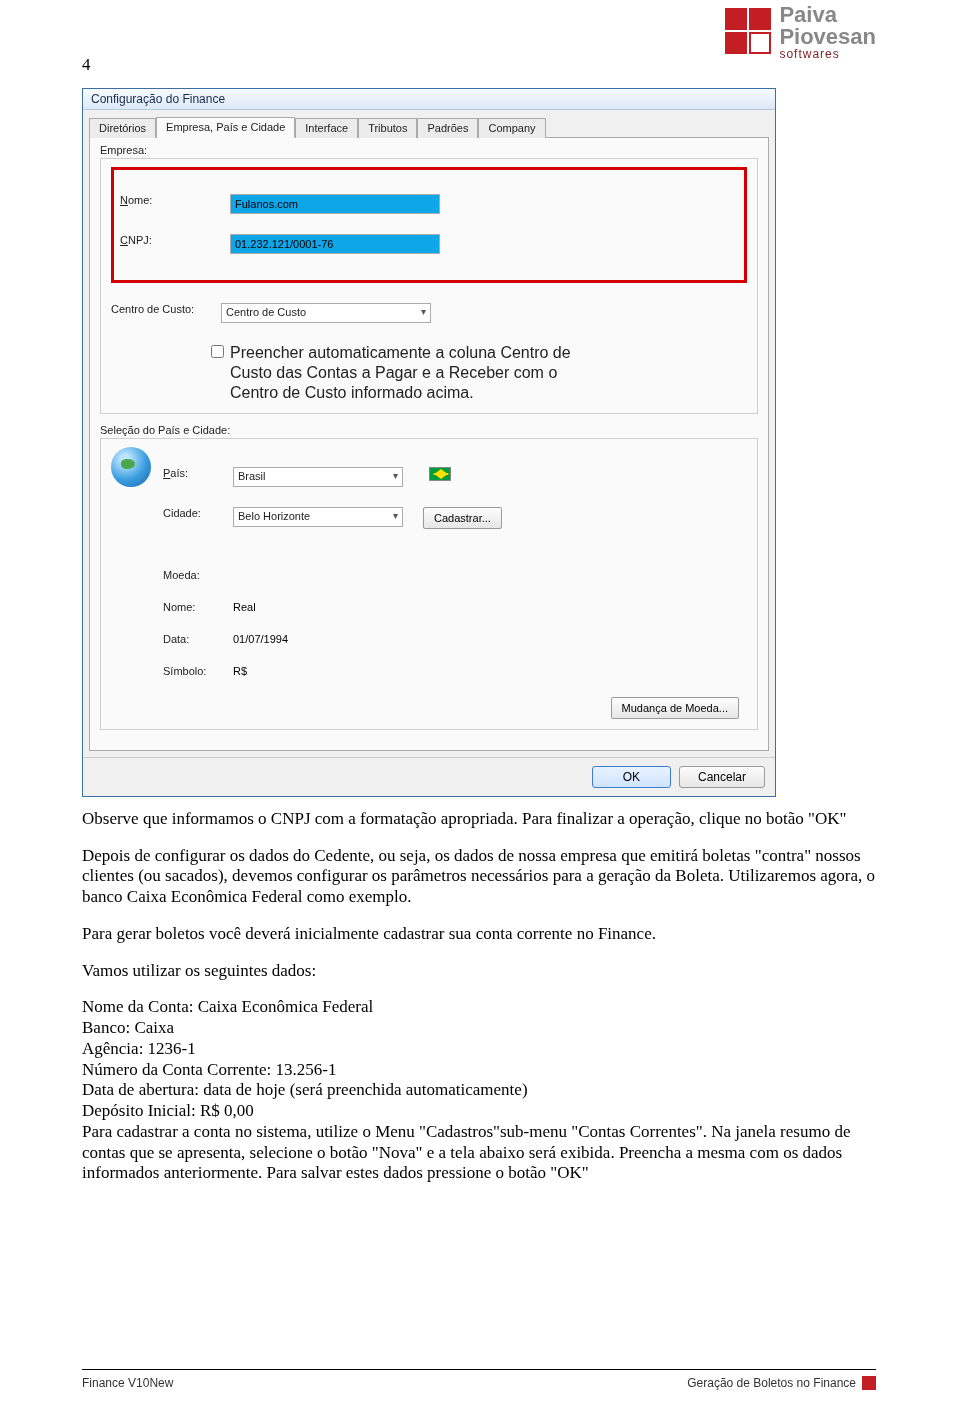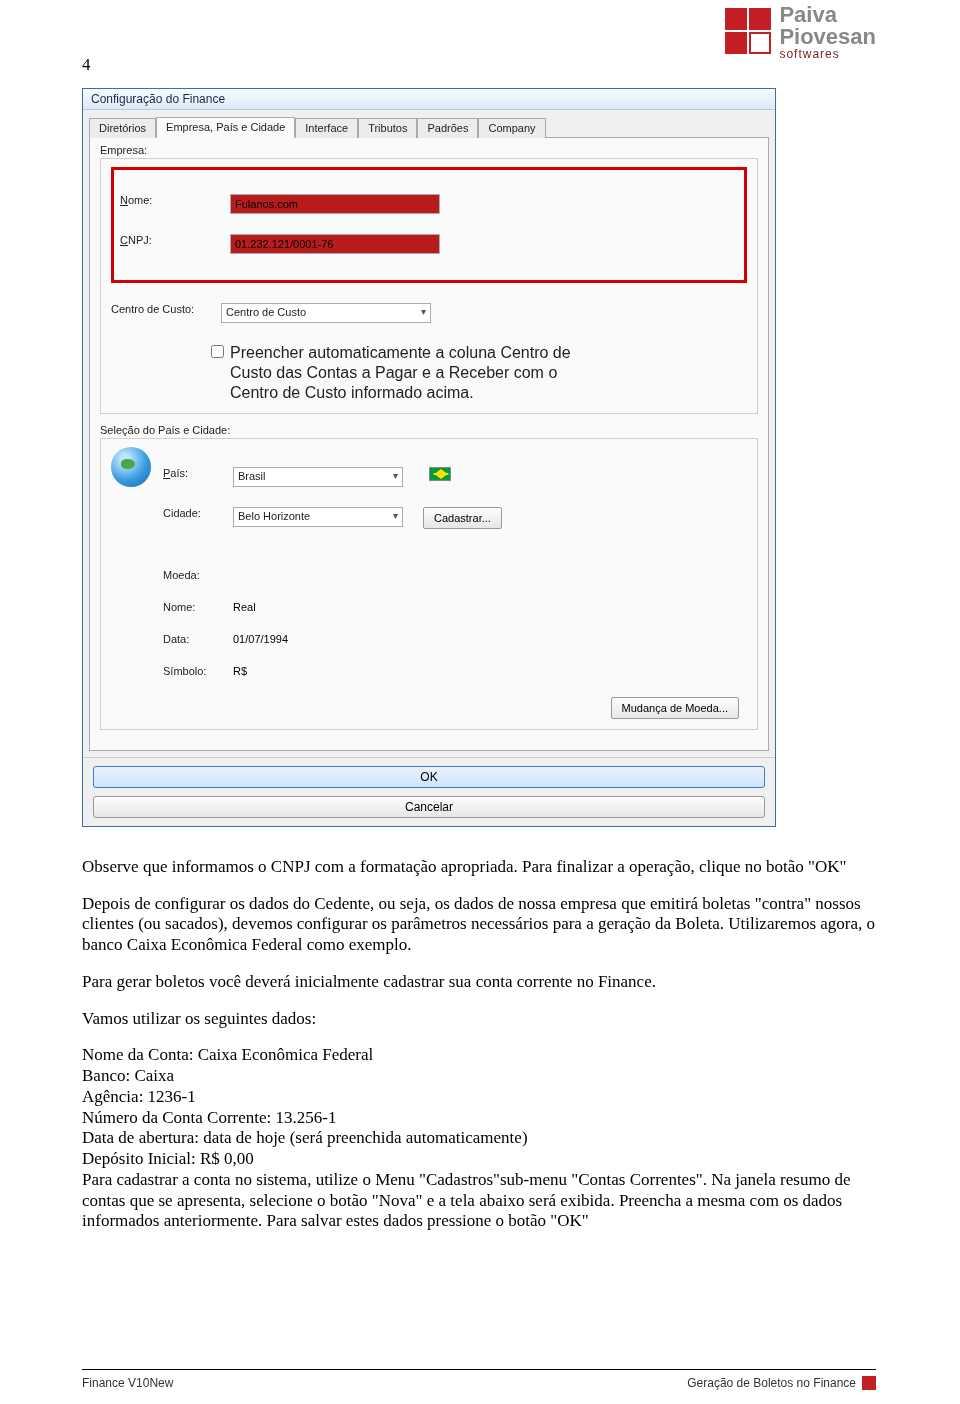--- a/index.html
+++ b/index.html
@@ -106,21 +106,21 @@
   .highlight-box {
     border:3px solid #d20000;
     padding:4px 6px 6px 6px;
     margin-bottom:6px;
   }
   .form-row { display:flex; gap:20px; margin:20px 0; }
   .form-row label { width:90px; font-size:11px; text-decoration: none;}
   .form-row label u { text-decoration: underline;}
   .text-input {
     border:1px solid #ababab;
-    background:#b91c1c;
+    background:#0ea5e9;
     font-size:11px;
     padding:2px 4px;
     height:20px;
     width:210px;
   }
   .combo {
     border:1px solid #ababab;
     background:#fff;
     font-size:11px;
     padding:2px 4px;
@@ -181,40 +181,39 @@
   }
   .moeda-block { margin-left:52px; margin-top:6px;}
   .moeda-block .form-row label { width:50px;}
   .moeda-block .val { font-size:11px; color:#000;}
   .mudanca-row { display:flex; justify-content:flex-end; margin-top:4px; padding-right:8px;}
   .dialog-buttons {
     display:flex; justify-content:flex-end; gap:8px;
     padding:8px 10px;
     border-top:1px solid #ccc;
     background:#f0f0f0;
-    flex-direction:column;
   }
   .btn-ok {
     border:1px solid #3b7bd1;
     background:linear-gradient(#e9f2fe,#cfe4fb);
     padding:3px 30px;
     font-size:12px;
     border-radius:3px;
     cursor:pointer;
   }
   .btn-cancel {
     border:1px solid #9a9a9a;
     background:linear-gradient(#fdfdfd,#e6e6e6);
     padding:3px 18px;
     font-size:12px;
     border-radius:3px;
     cursor:pointer;
   }
   
-  .doc-text { margin-top:30px; line-height:1.22;}
+  .doc-text { margin-top:12px; line-height:1.22;}
   .doc-text p { margin-bottom:16px;}
   .doc-text p.tight { margin-bottom:0;}
   
   .footer-hr {
     position:absolute;
     bottom:34px;
     left:82px; right:84px;
     border-top:1px solid #000;
   }
   .footer {

